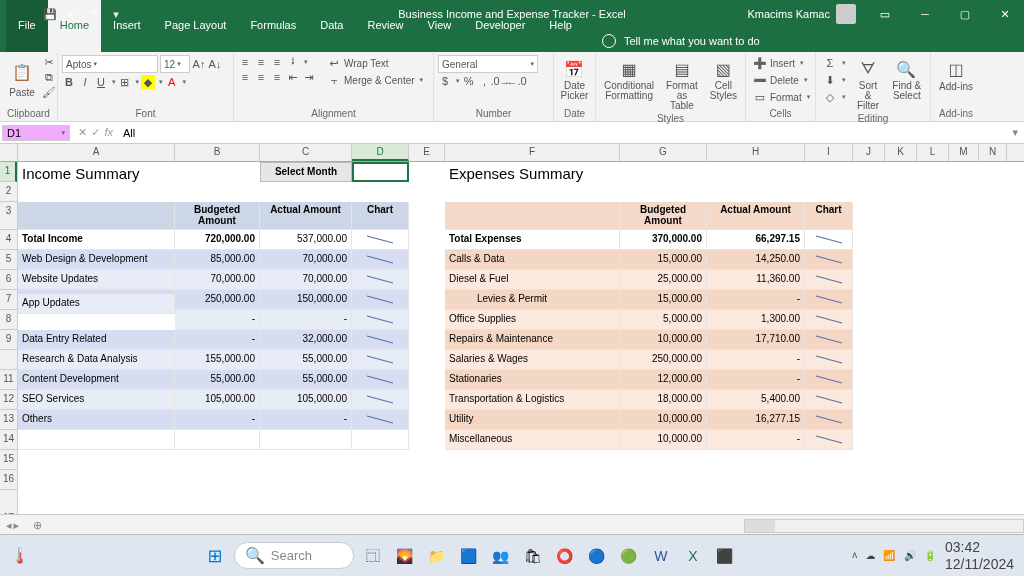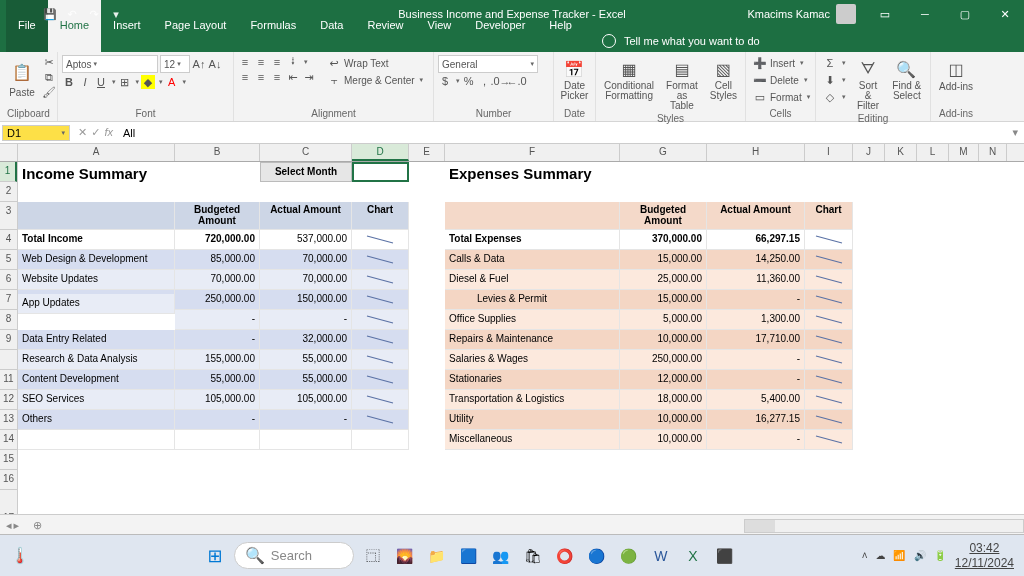--- a/index.html
+++ b/index.html
@@ -36,21 +36,21 @@
 .ricon-lg { width: 28px; height: 30px; }
 .ricon-sm { width: 14px; height: 14px; font-size: 11px; display: flex; align-items: center; justify-content: center; }
 .stack { display: flex; flex-direction: column; gap: 1px; }
 .row { display: flex; align-items: center; gap: 2px; }
 .font-combo { border: 1px solid #ccc; background: #fff; padding: 1px 3px; font-size: 10px; display: flex; align-items: center; height: 18px; }
 .num-combo { border: 1px solid #ccc; background: #fff; padding: 1px 3px; font-size: 10px; width: 100px; height: 18px; display: flex; align-items: center; justify-content: space-between; }
 .dd { font-size: 7px; color: #666; margin-left: 2px; }
 
 
 .fxbar { height: 22px; border-bottom: 1px solid #ccc; display: flex; align-items: center; font-size: 11px; }
-.namebox { width: 68px; border: 1px solid #ccc; padding: 1px 4px; margin: 1px 2px; background: #fde047; display: flex; justify-content: space-between; align-items: center; }
+.namebox { width: 68px; border: 1px solid #ccc; padding: 1px 4px; margin: 1px 2px; background: #f0abfc; display: flex; justify-content: space-between; align-items: center; }
 .fx-btns { display: flex; gap: 4px; padding: 0 6px; color: #999; }
 .fx-input { flex: 1; padding: 2px 4px; }
 
 
 .grid-wrap { position: relative; height: 370px; overflow: hidden; }
 .col-headers { display: flex; height: 18px; background: #f0f0f0; border-bottom: 1px solid #aaa; font-size: 10px; color: #555; }
 .ch-corner { width: 18px; border-right: 1px solid #ccc; background: #f0f0f0; }
 .ch { border-right: 1px solid #ccc; text-align: center; padding-top: 2px; }
 .ch.active { background: #d9ead9; color: #217346; border-bottom: 2px solid #217346; }
 .grid-body { display: flex; }
@@ -59,21 +59,21 @@
 .rh.active { background: #d9ead9; color: #217346; border-right: 2px solid #217346; }
 .cells { position: relative; flex: 1; }
 .cell { position: absolute; border-right: 1px solid #e5e5e5; border-bottom: 1px solid #e5e5e5; font-size: 10px; padding: 3px 4px; overflow: hidden; white-space: nowrap; }
 .cell.head { font-weight: bold; background: #cdd6e6; text-align: center; padding: 2px 3px; line-height: 1.1; }
 .cell.head2 { font-weight: bold; background: #f4d9c9; text-align: center; padding: 2px 3px; line-height: 1.1; }
 .cell.stripe-blue { background: #d6ddf0; }
 .cell.stripe-blue-alt { background: #e8ecf6; }
 .cell.stripe-or { background: #f4d6c4; }
 .cell.stripe-or-alt { background: #fce9dd; }
 .cell.num { text-align: right; }
-.cell.title { font-size: 15px; font-weight: bold; border: none; }
+.cell.title { font-size: 15px; font-weight: normal; border: none; }
 .cell.label-sel { font-weight: bold; text-align: center; background: #e6e6e6; border: 1px solid #bbb; }
 .cell.dd-cell { border: 1px solid #bbb; background: #fff; display: flex; justify-content: space-between; align-items: center; }
 .active-cell { position: absolute; border: 2px solid #217346; background: #fff; }
 .chart-mini { width: 30px; height: 12px; display: block; margin: auto; }
 .chart-mini line { stroke: #5b72a5; stroke-width: 1.2; }
 
 
 .sheetbar { height: 22px; background: #f3f3f3; border-top: 1px solid #ccc; display: flex; align-items: center; font-size: 11px; }
 .sheet-nav { display: flex; gap: 2px; padding: 0 6px; color: #888; }
 .sheet { padding: 3px 10px; border-right: 1px solid #ccc; color: #444; cursor: pointer; background: #f3f3f3; }
@@ -88,21 +88,21 @@
 .sb-icon { width: 14px; height: 14px; display: flex; align-items: center; justify-content: center; }
 .zoom-slider { width: 80px; height: 3px; background: #aaa; position: relative; }
 .zoom-slider::after { content: ''; position: absolute; left: 50%; top: -3px; width: 4px; height: 9px; background: #888; }
 
 
 .taskbar { position: absolute; bottom: 0; left: 0; right: 0; height: 42px; background: #dfe6f0; border-top: 1px solid #bbb; display: flex; align-items: center; padding: 0 10px; gap: 6px; }
 .tb-weather { display: flex; align-items: center; gap: 4px; }
 .tb-search { display: flex; align-items: center; gap: 6px; background: #fff; border: 1px solid #ccc; border-radius: 14px; padding: 3px 10px; width: 120px; }
 .tb-app { width: 26px; height: 26px; border-radius: 3px; display: flex; align-items: center; justify-content: center; font-size: 14px; }
 .tb-tray { margin-left: auto; display: flex; align-items: center; gap: 8px; font-size: 10px; color: #444; }
-.tb-time { text-align: center; line-height: 1.2; font-size: 12px; text-decoration: underline; }
+.tb-time { text-align: left; line-height: 1.2; font-size: 14px; }
 </style>
 </head>
 <body>
 
 <div class="titlebar">
   <div class="tb-left">
     <span class="tb-icon">
         <svg width="16" height="10">
           <rect x="0" y="0" width="16" height="10" rx="5" fill="#fff" opacity="0.3"></rect>
           <circle cx="5" cy="5" r="4" fill="#fff" opacity="0.7"></circle>

